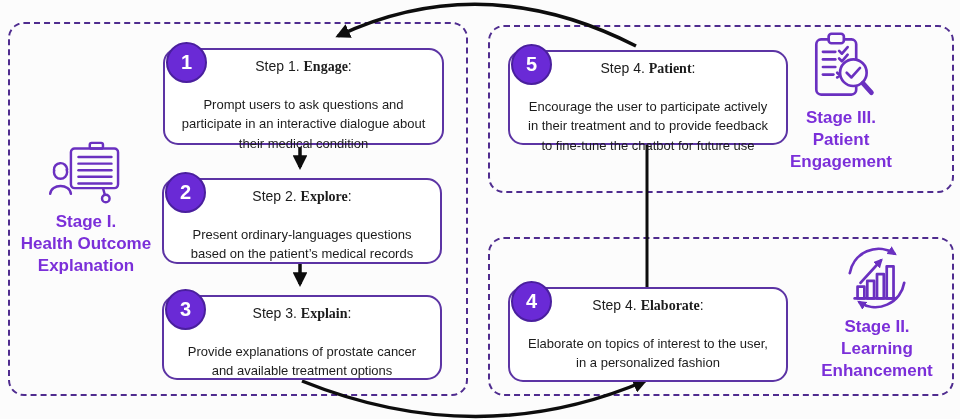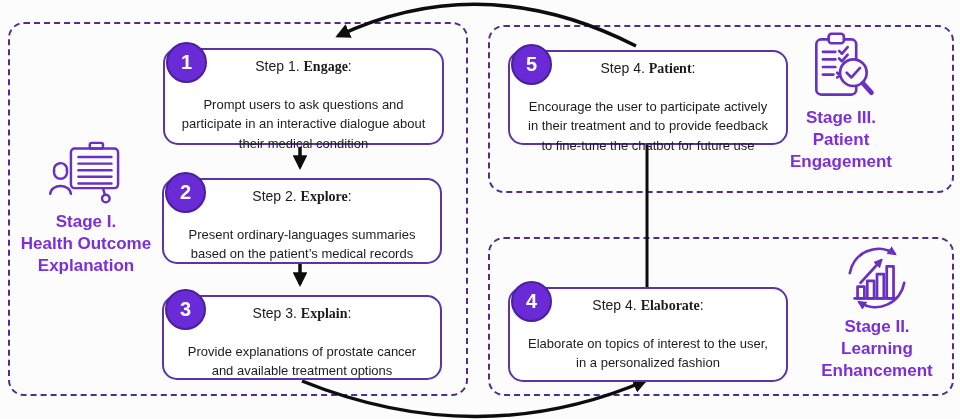--- a/index.html
+++ b/index.html
@@ -69,21 +69,21 @@
     <div class="step-num">1</div>
     <div class="step-title"><span>Step 1. </span><span class="b">Engage</span><span>:</span></div>
     <div class="step-body">Prompt users to ask questions and
 participate in an interactive dialogue about
 their medical condition</div>
   </div>
 
   <div class="step-box" style="left:162px; top:178px; width:280px; height:86px;">
     <div class="step-num">2</div>
     <div class="step-title"><span>Step 2. </span><span class="b">Explore</span><span>:</span></div>
-    <div class="step-body">Present ordinary-languages summaries
+    <div class="step-body">Present ordinary-languages questions
 based on the patient’s medical records</div>
   </div>
 
   <div class="step-box" style="left:162px; top:295px; width:280px; height:85px;">
     <div class="step-num">3</div>
     <div class="step-title"><span>Step 3. </span><span class="b">Explain</span><span>:</span></div>
     <div class="step-body">Provide explanations of prostate cancer
 and available treatment options</div>
   </div>
 

